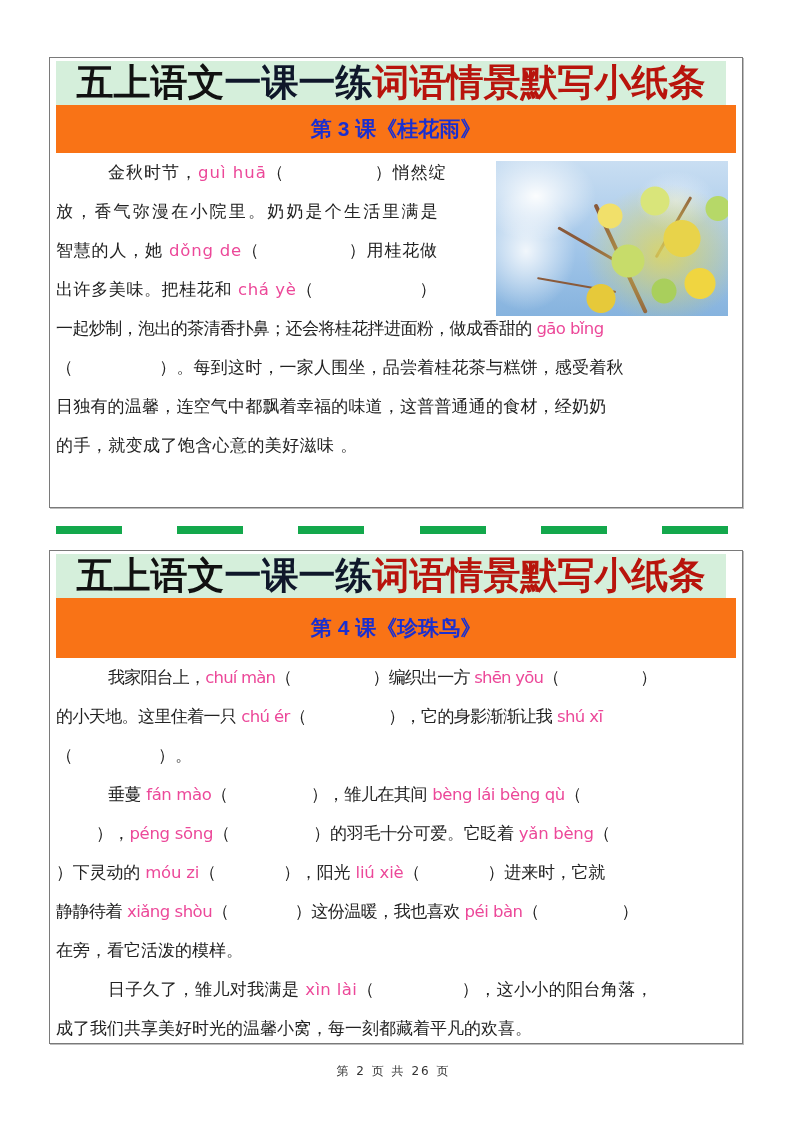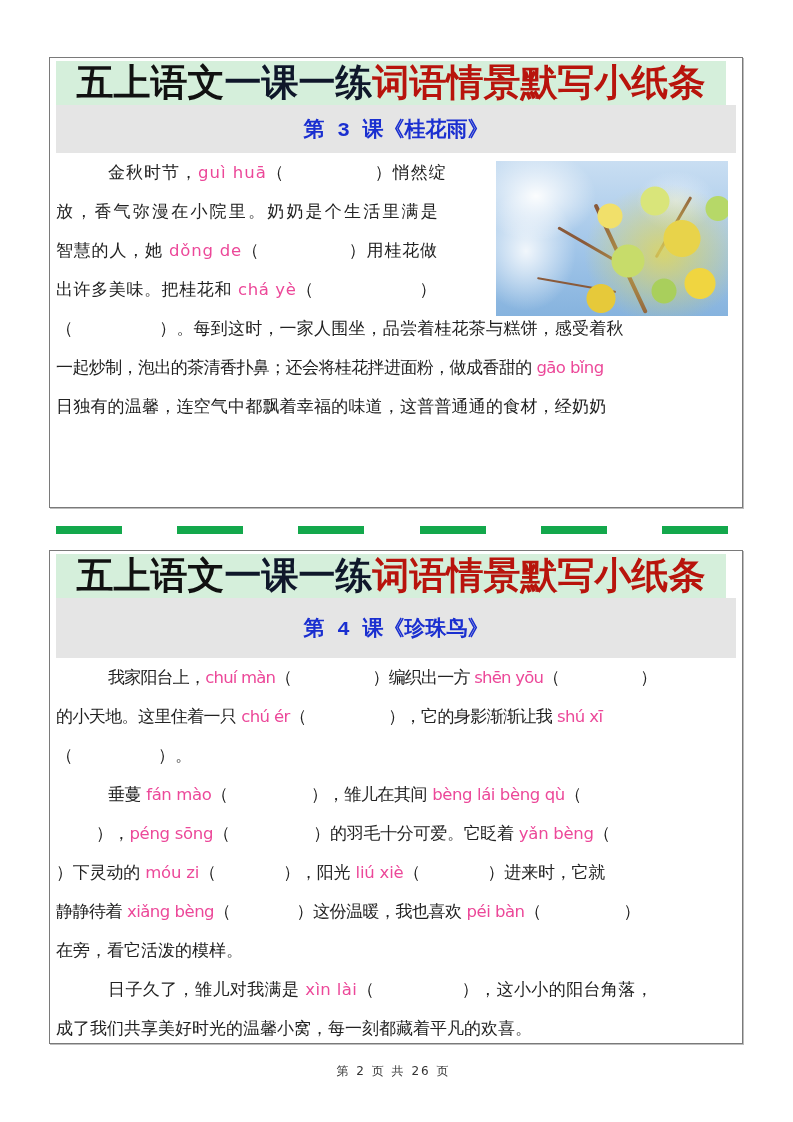--- a/index.html
+++ b/index.html
@@ -17,23 +17,23 @@
   .title-band {
     margin:3px 16px 0 6px; height:44px; background:#d5efdb;
     display:flex; align-items:center; justify-content:center;
     font-family:"DejaVu Serif", serif; font-weight:bold; font-size:37px; letter-spacing:0px;
     white-space:nowrap; overflow:hidden;
   }
   .t-black { color:#111111; }
   .t-green { color:#0f172a; }
   .t-red { color:#b8140c; }
   .lesson-band {
-    margin:0 6px; height:48px; background:#e5e5e5;
+    margin:0 6px; height:48px; background:#f97316;
     display:flex; align-items:center; justify-content:center;
-    font-family:Liberation Mono, monospace; font-weight:bold; font-size:21px; color:#1a2fd0;
+    font-family:Liberation Sans, sans-serif; font-weight:bold; font-size:21px; color:#1a2fd0;
   }
   #card2 .lesson-band { height:60px; }
   .body-text {
     position:relative; padding:0 6px; font-size:17px; line-height:39px;
     font-family:"DejaVu Serif", serif; color:#222;
   }
   .py { color:#ec4899; font-family:"DejaVu Sans", sans-serif; font-size:16.5px; }
   .indent { padding-left:52px; }
   .photo {
     position:absolute; right:14px; top:8px; width:232px; height:155px;
@@ -85,23 +85,24 @@
       <div class="branch" style="left:140px;top:110px;width:90px;height:3px;transform:rotate(-150deg);"></div>
       <div class="branch" style="left:160px;top:95px;width:70px;height:3px;transform:rotate(-60deg);"></div>
       <div class="branch" style="left:120px;top:130px;width:80px;height:2px;transform:rotate(-170deg);"></div>
       <div class="leaves"></div>
     </div>
     <div id="card1-lines">
         <div class="text-wrap-1 indent" style="white-space: nowrap; letter-spacing: 1px;"><span>金秋时节，</span><span class="py">guì huā</span><span>（　　　　　）悄然绽</span></div>
         <div class="text-wrap-1" style="white-space: nowrap; letter-spacing: 2.2px;"><span>放，香气弥漫在小院里。奶奶是个生活里满是</span></div>
         <div class="text-wrap-1" style="white-space: nowrap; letter-spacing: 0.8px;"><span>智慧的人，她 </span><span class="py">dǒng de</span><span>（　　　　　）用桂花做</span></div>
         <div class="text-wrap-1" style="white-space: nowrap; letter-spacing: 0.6px;"><span>出许多美味。把桂花和 </span><span class="py">chá yè</span><span>（　　　　　　）</span></div>
+        <div style="white-space: nowrap; letter-spacing: -0.6px;"><span>一起炒制，泡出的茶清香扑鼻；还会将桂花拌进面粉，做成香甜的 </span><span class="py">gāo bǐng</span></div>
         <div style="white-space: nowrap; letter-spacing: 0.2px;"><span>（　　　　　）。每到这时，一家人围坐，品尝着桂花茶与糕饼，感受着秋</span></div>
-        <div style="white-space: nowrap; letter-spacing: -0.6px;"><span>一起炒制，泡出的茶清香扑鼻；还会将桂花拌进面粉，做成香甜的 </span><span class="py">gāo bǐng</span></div>
         <div style="white-space: nowrap; letter-spacing: 0.2px;"><span>日独有的温馨，连空气中都飘着幸福的味道，这普普通通的食材，经奶奶</span></div>
+        <div style="white-space: nowrap; letter-spacing: 0.4px;"><span>的手，就变成了饱含心意的美好滋味 。</span></div>
       </div>
   </div>
 </div>
 
 <div class="dash-row">
   <div class="dash"></div>
   <div class="dash"></div>
   <div class="dash"></div>
   <div class="dash"></div>
   <div class="dash"></div>
@@ -116,21 +117,21 @@
   </div>
   <div class="lesson-band">第 4 课《珍珠鸟》</div>
   <div class="body-text">
     <div id="card2-lines">
         <div class="indent" style="white-space: nowrap; letter-spacing: -0.8px;"><span>我家阳台上，</span><span class="py">chuí màn</span><span>（　　　　　）编织出一方 </span><span class="py">shēn yōu</span><span>（　　　　　）</span></div>
         <div style="white-space: nowrap; letter-spacing: -0.6px;"><span>的小天地。这里住着一只 </span><span class="py">chú ér</span><span>（　　　　　），它的身影渐渐让我 </span><span class="py">shú xī</span></div>
         <div style="white-space: nowrap;"><span>（　　　　　）。</span></div>
         <div class="indent" style="white-space: nowrap; letter-spacing: -0.4px;"><span>垂蔓 </span><span class="py">fán mào</span><span>（　　　　　），雏儿在其间 </span><span class="py">bèng lái bèng qù</span><span>（</span></div>
         <div style="white-space: nowrap; padding-left: 40px; letter-spacing: -0.3px;"><span>），</span><span class="py">péng sōng</span><span>（　　　　　）的羽毛十分可爱。它眨着 </span><span class="py">yǎn bèng</span><span>（</span></div>
         <div style="white-space: nowrap; letter-spacing: -0.2px;"><span>）下灵动的 </span><span class="py">móu zi</span><span>（　　　　），阳光 </span><span class="py">liú xiè</span><span>（　　　　）进来时，它就</span></div>
-        <div style="white-space: nowrap; letter-spacing: -0.5px;"><span>静静待着 </span><span class="py">xiǎng bèng</span><span>（　　　　）这份温暖，我也喜欢 </span><span class="py">péi bàn</span><span>（　　　　　）</span></div>
+        <div style="white-space: nowrap; letter-spacing: -0.5px;"><span>静静待着 </span><span class="py">xiǎng shòu</span><span>（　　　　）这份温暖，我也喜欢 </span><span class="py">péi bàn</span><span>（　　　　　）</span></div>
         <div style="white-space: nowrap;"><span>在旁，看它活泼的模样。</span></div>
         <div class="indent" style="white-space: nowrap; letter-spacing: 0.4px;"><span>日子久了，雏儿对我满是 </span><span class="py">xìn lài</span><span>（　　　　　），这小小的阳台角落，</span></div>
         <div style="white-space: nowrap;"><span>成了我们共享美好时光的温馨小窝，每一刻都藏着平凡的欢喜。</span></div>
       </div>
   </div>
 </div>
 
 <div class="footer">
   <span>第</span>
   <span class="num">2</span>

